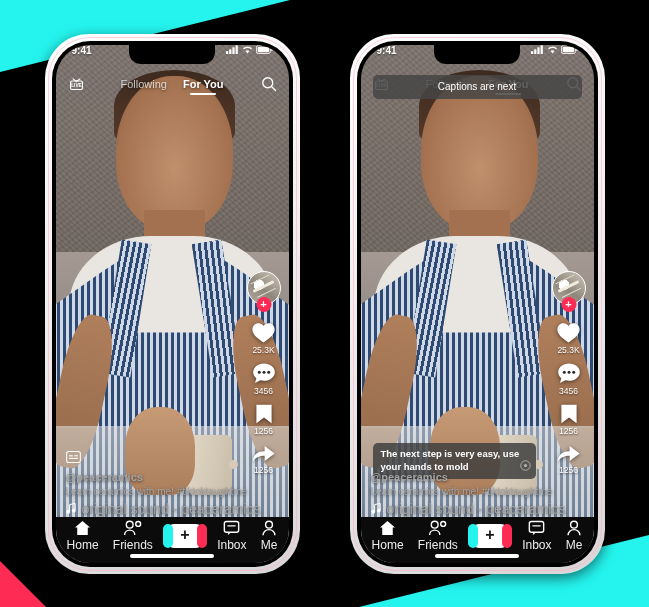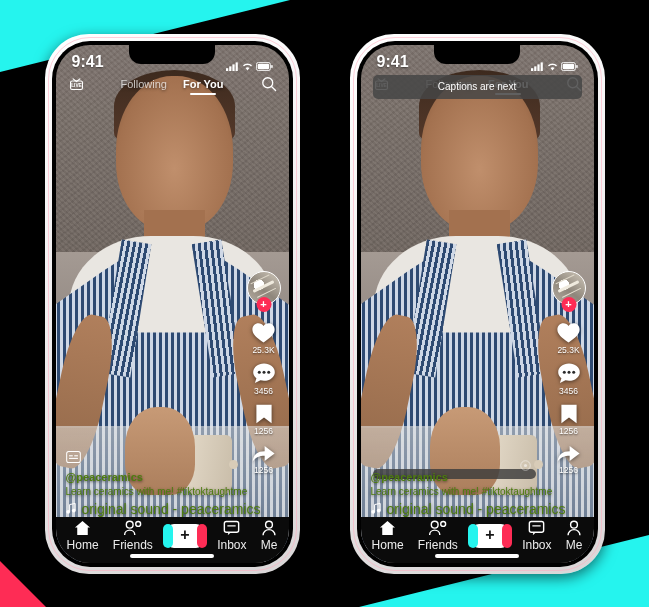--- a/index.html
+++ b/index.html
@@ -128,23 +128,23 @@
   .p-armR{right:1%;top:52%;transform:rotate(-12deg);}
   .p-hand{
     position:absolute;left:30%;top:70%;width:30%;height:17%;
     background:linear-gradient(#c79a76,#ab7e5c);
     border-radius:45% 45% 35% 35%;
   }
 
   
   .statusbar{
     position:absolute;top:0;left:0;right:0;height:26px;
-    display:flex;align-items:flex-end;justify-content:space-between;
+    display:flex;align-items:flex-start;justify-content:space-between;
     padding:0 16px;box-sizing:border-box;
-    color:#fff;font-size:16px;font-weight:bold;
+    color:#fff;font-size:10px;font-weight:bold;
     text-shadow:0 1px 2px rgba(0,0,0,.5);
     z-index:6;
   }
   .sb-right{display:flex;align-items:center;gap:3px;}
   .sb-right svg{display:block;}
 
   .notch{
     position:absolute;top:0;left:50%;transform:translateX(-50%);
     width:86px;height:19px;background:#000;
     border-radius:0 0 12px 12px;z-index:7;
@@ -212,21 +212,21 @@
     background:rgba(60,60,60,.82);border-radius:5px;
     padding:5px 8px;box-sizing:border-box;
     color:#fff;font-size:9.5px;line-height:1.35;font-weight:bold;
     z-index:5;
   }
   .cc-chip{
     position:absolute;right:5px;bottom:4px;opacity:.55;
   }
 
   .bottominfo{
-    position:absolute;left:10px;right:10px;bottom:46px;z-index:5;color:#4d7c0f;
+    position:absolute;left:10px;right:10px;bottom:46px;z-index:5;color:#a3a3a3;
   }
   .cc-icon-row{margin-bottom:4px;}
   .handle{
     font-size:11px;font-weight:bold;margin-bottom:3px;
     text-shadow:0 1px 3px rgba(0,0,0,.6);
   }
   .desc{
     font-size:10px;margin-bottom:4px;
     text-shadow:0 1px 3px rgba(0,0,0,.6);
   }
@@ -572,20 +572,21 @@
               <span>
                 <svg width="25" height="21" viewBox="0 0 26 22">
                     <path d="M1.6 19.4C2.4 12 6.6 8.6 14.2 8.6V3.2L24.6 11l-10.4 7.8v-5.4c-5.4 0-9.2 1.6-12.6 6z" fill="#fff"></path>
                   </svg>
               </span>
               <span class="count">1256</span>
             </div>
           </div>
 
           <div class="caption-overlay">
+            <span>The next step is very easy, use your hands to mold</span>
             <span class="cc-chip">
               <svg width="11" height="11" viewBox="0 0 12 12">
                   <circle cx="6" cy="6" r="5.2" fill="none" stroke="#fff" stroke-width="1"></circle>
                   <circle cx="6" cy="6" r="1.7" fill="#fff"></circle>
                 </svg>
             </span>
           </div>
 
           <div class="bottominfo">
             <div class="handle">@peaceramics</div>

